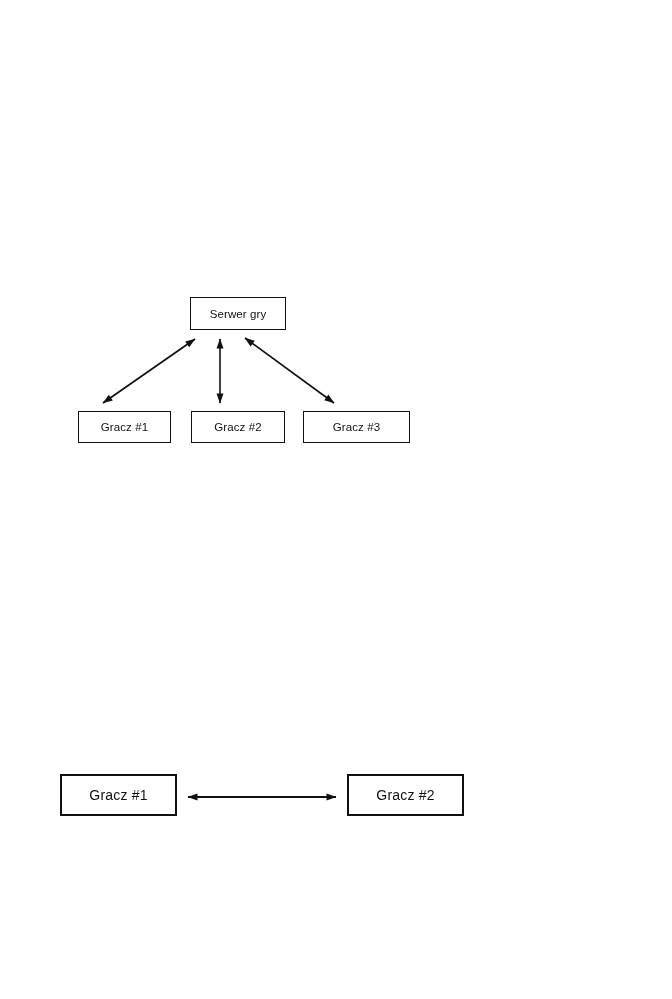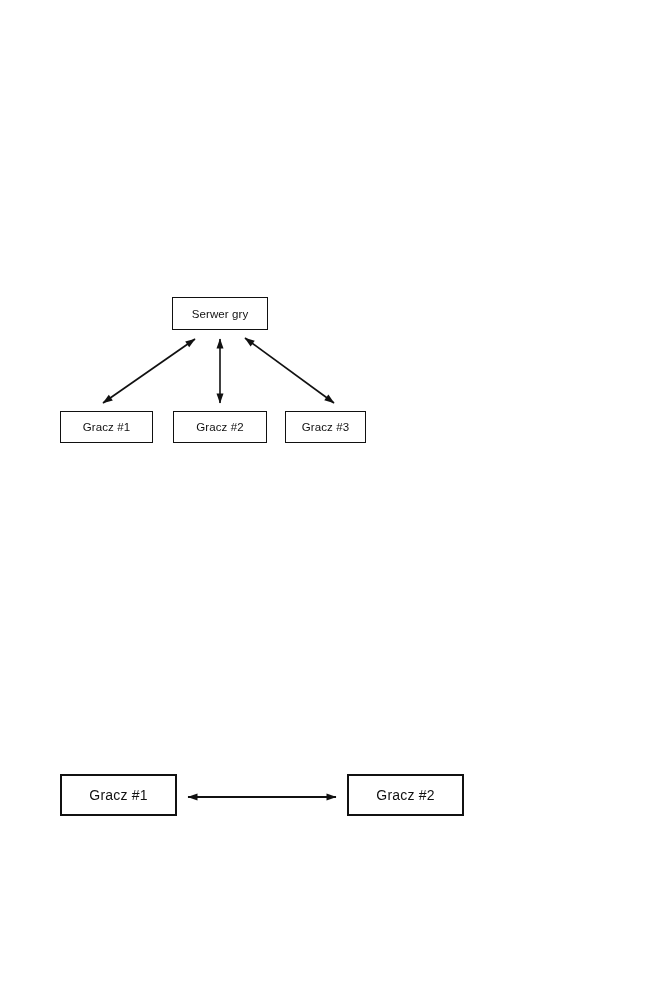--- a/index.html
+++ b/index.html
@@ -27,28 +27,28 @@
   .node {
     position: absolute;
     display: flex;
     align-items: center;
     justify-content: center;
     background: #ffffff;
     border: 1.5px solid var(--ink, #111111);
     box-sizing: border-box;
     white-space: nowrap;
   }
-  .node.small { font-size: 11.5px; letter-spacing: 0.1px; }
+  .node.small { font-size: 11.5px; letter-spacing: 0.1px; margin-left: 18px; }
   .node.large { font-size: 14px; border-width: 2px; letter-spacing: 0.2px; }
 
   
   #node-server   { left: 172px; top: 297px; width: 96px; height: 33px; }
   #node-player1  { left: 60px;  top: 411px; width: 93px; height: 32px; }
   #node-player2  { left: 173px; top: 411px; width: 94px; height: 32px; }
-  #node-player3  { left: 285px; top: 411px; width: 81px; height: 32px; }
+  #node-player3  { left: 285px; top: 411px; width: 107px; height: 32px; }
 
   
   #node-peer1 { left: 60px;  top: 774px; width: 117px; height: 42px; }
   #node-peer2 { left: 347px; top: 774px; width: 117px; height: 42px; }
 </style>
 </head>
 <body>
 
 <div class="page">
 

